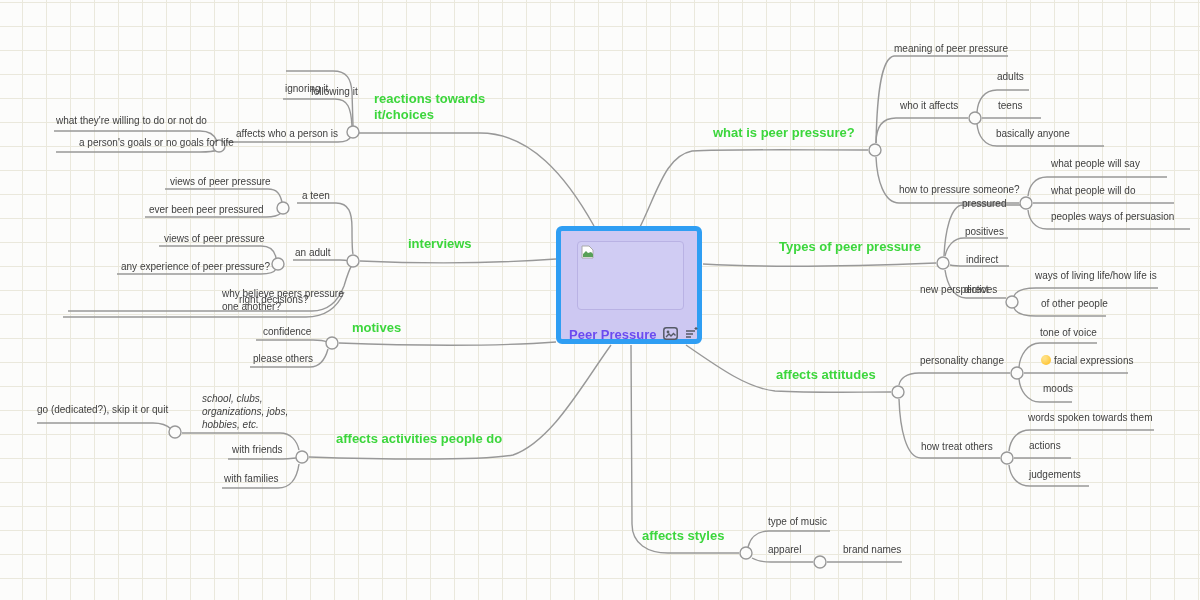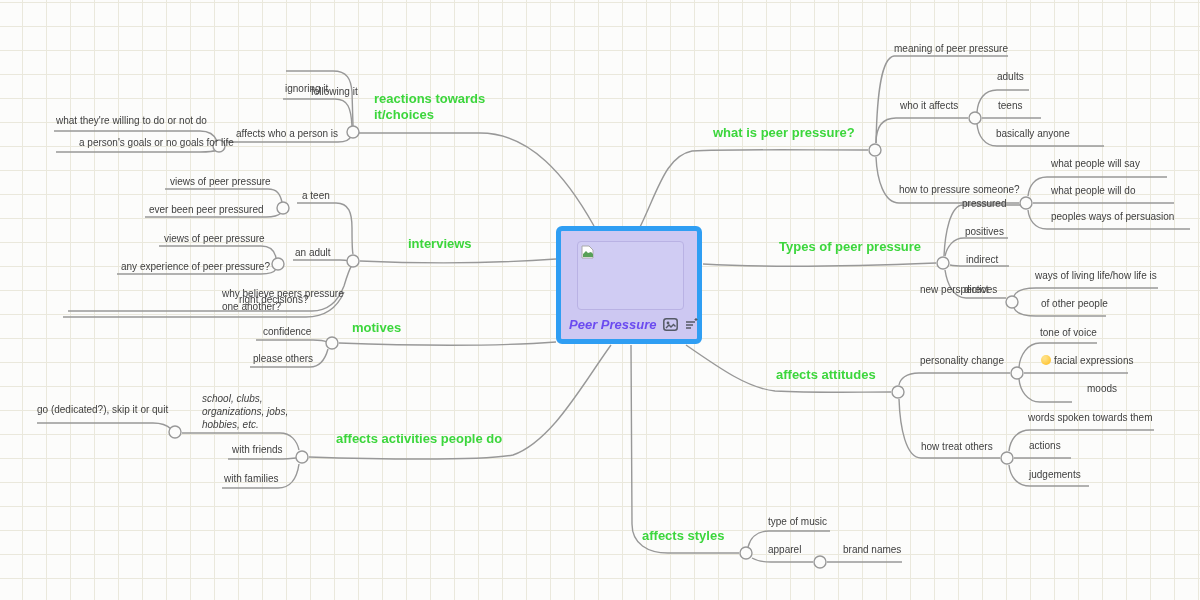--- a/index.html
+++ b/index.html
@@ -28,22 +28,22 @@
     position:absolute;left:556px;top:226px;width:146px;height:118px;
     box-sizing:border-box;border:5px solid #2f9ef3;border-radius:6px;
     background:#cdc8f2;cursor:pointer;
   }
   .imgframe{
     position:absolute;left:16px;top:10px;width:105px;height:67px;
     border:1px solid #b9b2e4;border-radius:4px;background:rgba(255,255,255,0.08);
   }
   .imgframe svg{position:absolute;left:3px;top:3px;}
   .trow{
-    position:absolute;left:8px;top:84px;width:126px;height:18px;
-    display:flex;align-items:center;font-style:italic;
+    position:absolute;left:8px;top:96px;width:126px;height:18px;
+    display:flex;
   }
   .ctitle{font-size:13px;font-weight:bold;color:#6b4bf0;white-space:nowrap;}
   .trow svg{margin-left:7px;flex:none;}
   .smiley{
     display:inline-block;width:10px;height:10px;border-radius:50%;
     background:radial-gradient(circle at 35% 30%, #ffe082 15%, #ffc83d 70%, #eaa617 100%);
     vertical-align:-1px;margin-right:3px;
   }
 </style>
 </head>
@@ -181,21 +181,21 @@
 <div class="n" style="left:965px;top:225px;">positives</div>
 <div class="n" style="left:966px;top:253px;">indirect</div>
 <div class="n" style="left:964px;top:283px;">direct</div>
 <div class="n" style="left:920px;top:283px;">new perspectives</div>
 <div class="n" style="left:1035px;top:269px;">ways of living life/how life is</div>
 <div class="n" style="left:1041px;top:297px;">of other people</div>
 
 <div class="n" style="left:920px;top:354px;">personality change</div>
 <div class="n" style="left:1040px;top:326px;">tone of voice</div>
 <div class="n" style="left:1041px;top:354px;"><span class="smiley"></span><span>facial expressions</span></div>
-<div class="n" style="left:1043px;top:382px;margin-left:44px;">moods</div>
+<div class="n" style="left:1043px;top:382px;">moods</div>
 <div class="n" style="left:921px;top:440px;">how treat others</div>
 <div class="n" style="left:1028px;top:411px;">words spoken towards them</div>
 <div class="n" style="left:1029px;top:439px;">actions</div>
 <div class="n" style="left:1029px;top:468px;">judgements</div>
 
 <div class="n" style="left:768px;top:515px;">type of music</div>
 <div class="n" style="left:768px;top:543px;">apparel</div>
 <div class="n" style="left:843px;top:543px;">brand names</div>
 
 <div class="center">

